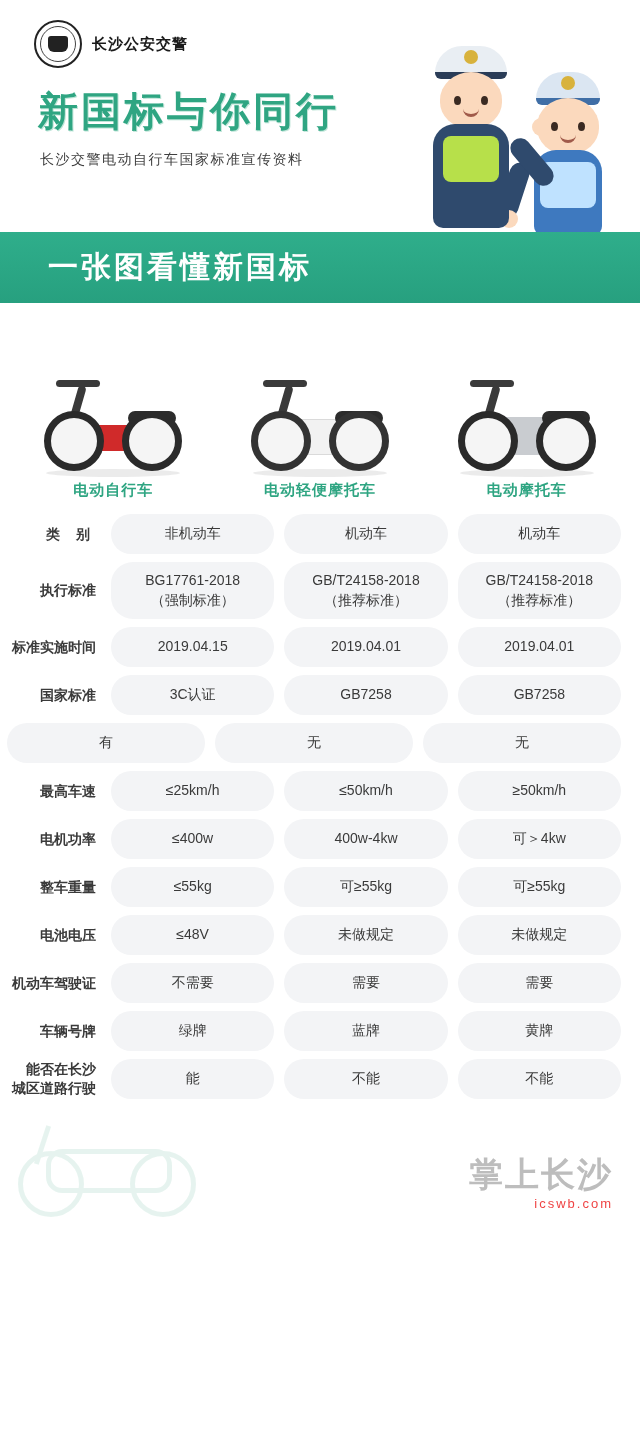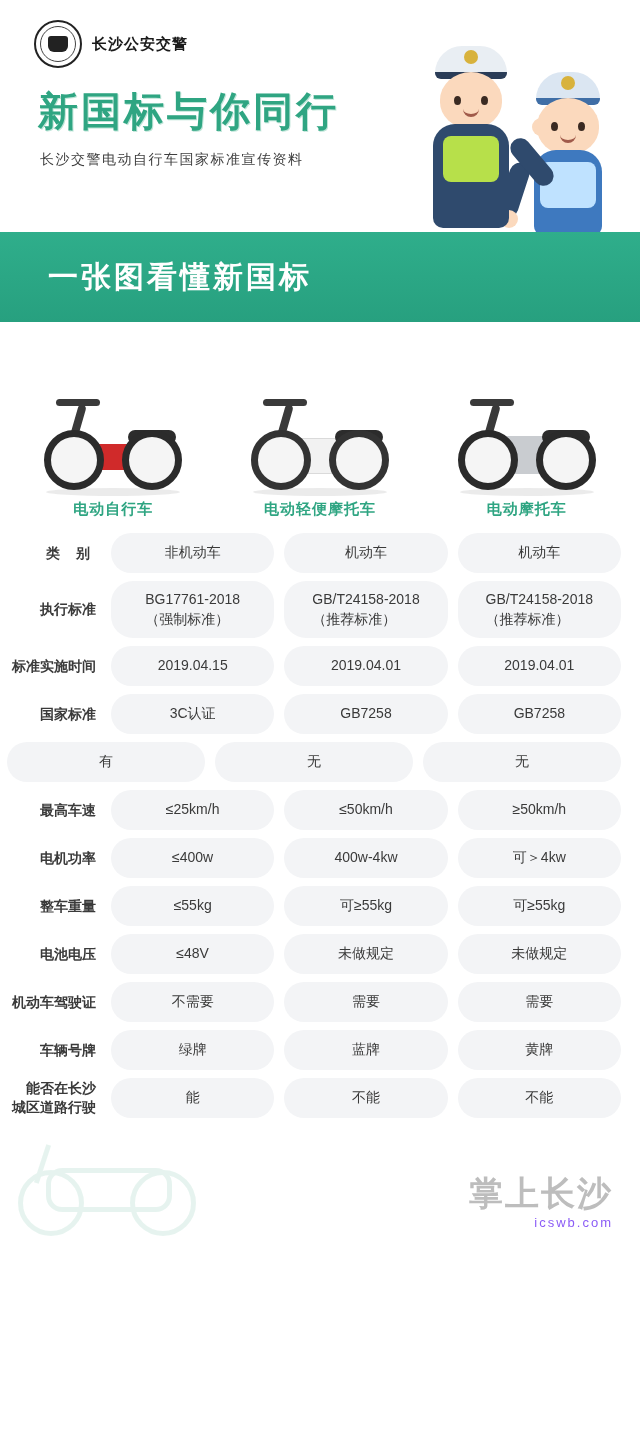--- a/index.html
+++ b/index.html
@@ -199,21 +199,21 @@
     width: 18px;
     height: 18px;
     background: #fbd9bd;
     border-radius: 50%;
   }
   .hand-1 { right: -20px; top: 72px; }
   .hand-2 { left: -14px; top: 138px; }
 
   
   .banner {
-    height: 90px;
+    height: 71px;
     background: linear-gradient(180deg, #2fae8b 0%, #27a07f 100%);
     display: flex;
     align-items: center;
     padding-left: 48px;
     box-sizing: border-box;
   }
   .banner-text {
     color: #ffffff;
     font-size: 30px;
     font-weight: bold;
@@ -334,21 +334,21 @@
   }
   .row-label.spaced { letter-spacing: 6px; }
   .cell {
     flex: 1;
     margin: 0 5px;
     background: #f3f4f6;
     border-radius: 22px;
     display: flex;
     align-items: center;
     justify-content: center;
-    text-align: left;
+    text-align: center;
     font-size: 14px;
     color: #3a3a3a;
     line-height: 1.4;
     white-space: pre-line;
     padding: 9px 2px;
     box-sizing: border-box;
     min-height: 40px;
   }
 
   
@@ -401,21 +401,21 @@
   }
   .wm-main {
     font-size: 34px;
     font-weight: bold;
     color: #bdbdbd;
     letter-spacing: 2px;
     font-family: "Liberation Serif", serif;
   }
   .wm-sub {
     font-size: 13px;
-    color: #8b5cf6;
+    color: #ef4444;
     letter-spacing: 2px;
     margin-top: -2px;
   }
 </style>
 </head>
 <body>
 
 <div class="header">
   <div class="logo-row">
     <div class="logo-badge">

